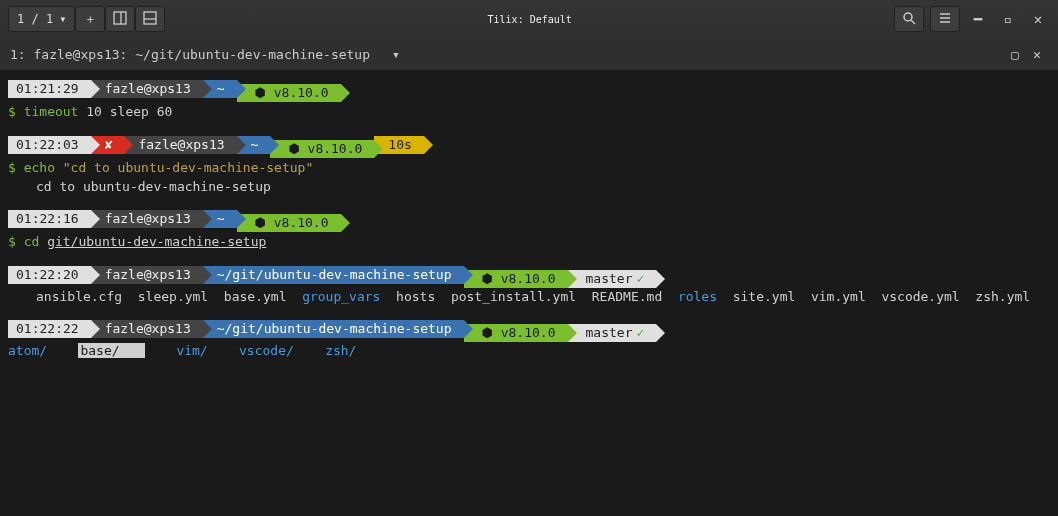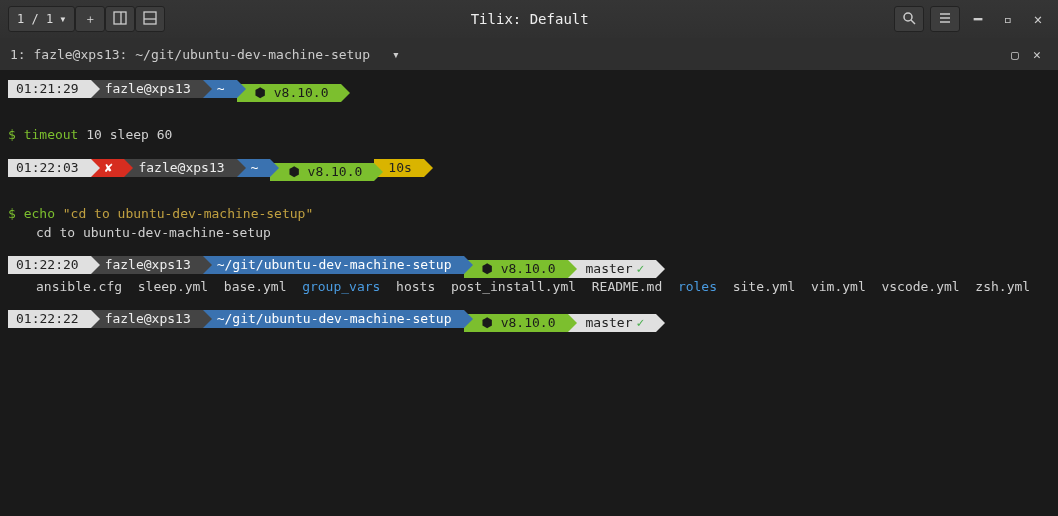--- a/index.html
+++ b/index.html
@@ -32,21 +32,21 @@
     justify-content: center;
     padding: 0 8px;
     font-size: 12px;
     cursor: pointer;
   }
   .tb-btn.icon-only { width: 30px; padding: 0; }
   .title-center {
     flex: 1;
     text-align: center;
     font-weight: 500;
-    font-size: 14px;
+    font-size: 10px;
     color: #eee;
   }
   .titlebar .right-group { display: flex; align-items: center; gap: 6px; }
   .win-btn {
     width: 24px; height: 24px;
     display: inline-flex; align-items: center; justify-content: center;
     color: #ccc; cursor: pointer; font-size: 14px;
   }
 
   .tabbar {
@@ -100,21 +100,21 @@
   .seg-node { background: #7cbf2e; color: #1a1a1a; padding-left: 14px; }
   .seg-node::after { border-left-color: #7cbf2e; }
   .seg-dur { background: #d9b400; color: #222; padding-left: 14px; }
   .seg-dur::after { border-left-color: #d9b400; }
   .seg-git { background: #e0e0e0; color: #222; padding-left: 14px; }
   .seg-git::after { border-left-color: #e0e0e0; }
   .seg .hex { margin-right: 4px; }
   .seg .branch { margin-right: 4px; }
   .seg .check { color: #4caf50; margin-left: 4px; }
 
-  .cmdline { padding: 1px 0; white-space: pre; margin-top: 23px; }
+  .cmdline { padding: 1px 0; white-space: pre; }
   .ps { color: #7cbf2e; }
   .cmd-name { color: #7cbf2e; }
   .cmd-arg-string { color: #c0a040; }
   .cmd-underline { text-decoration: underline; color: #d0d0d0; }
   .output { color: #d0d0d0; white-space: pre; margin-left: 28px; }
   .ls-dir { color: #4a9be0; font-weight: 500; }
   .block { margin-bottom: 14px; }
   .cursor {
     display: inline-block; width: 8px; height: 15px; background: #d0d0d0; vertical-align: -2px;
   }
@@ -196,19 +196,24 @@
     <div class="block">
       <div><span class="seg seg-time">01:21:29</span><span class="seg seg-user">fazle@xps13</span><span class="seg seg-path">~</span><span class="seg seg-node"><span class="hex"></span>⬢ v8.10.0</span></div>
       <div class="cmdline"><span class="ps">$ </span><span class="cmd-name">timeout</span><span> 10 sleep 60</span></div>
     </div>
     <div class="block">
       <div><span class="seg seg-time">01:22:03</span><span class="seg seg-red">✘</span><span class="seg seg-user">fazle@xps13</span><span class="seg seg-path">~</span><span class="seg seg-node"><span class="hex"></span>⬢ v8.10.0</span><span class="seg seg-dur">10s</span></div>
       <div class="cmdline"><span class="ps">$ </span><span class="cmd-name">echo</span> <span class="cmd-arg-string">"cd to ubuntu-dev-machine-setup"</span></div>
       <div class="output">cd to ubuntu-dev-machine-setup</div>
     </div>
     <div class="block">
+      <div><span class="seg seg-time">01:22:16</span><span class="seg seg-user">fazle@xps13</span><span class="seg seg-path">~</span><span class="seg seg-node"><span class="hex"></span>⬢ v8.10.0</span></div>
+      <div class="cmdline"><span class="ps">$ </span><span class="cmd-name">cd</span> <span class="cmd-underline">git/ubuntu-dev-machine-setup</span></div>
+    </div>
+    <div class="block">
       <div><span class="seg seg-time">01:22:20</span><span class="seg seg-user">fazle@xps13</span><span class="seg seg-path">~/git/ubuntu-dev-machine-setup</span><span class="seg seg-node"><span class="hex"></span>⬢ v8.10.0</span><span class="seg seg-git"><span class="branch"></span>master<span class="check">✓</span></span></div>
       <div class="output"><span>ansible.cfg</span>  <span>sleep.yml</span>  <span>base.yml</span>  <span class="ls-dir">group_vars</span>  <span>hosts</span>  <span>post_install.yml</span>  <span>README.md</span>  <span class="ls-dir">roles</span>  <span>site.yml</span>  <span>vim.yml</span>  <span>vscode.yml</span>  <span>zsh.yml</span></div>
     </div>
     <div class="block">
       <div><span class="seg seg-time">01:22:22</span><span class="seg seg-user">fazle@xps13</span><span class="seg seg-path">~/git/ubuntu-dev-machine-setup</span><span class="seg seg-node"><span class="hex"></span>⬢ v8.10.0</span><span class="seg seg-git"><span class="branch"></span>master<span class="check">✓</span></span></div>
+      <div class="comp-list"><span class="comp-item">atom/</span>    <span class="comp-sel">base/   </span>    <span class="comp-item">vim/</span>    <span class="comp-item">vscode/</span>    <span class="comp-item">zsh/</span></div>
     </div>
   </div>
 
 </body></html>

